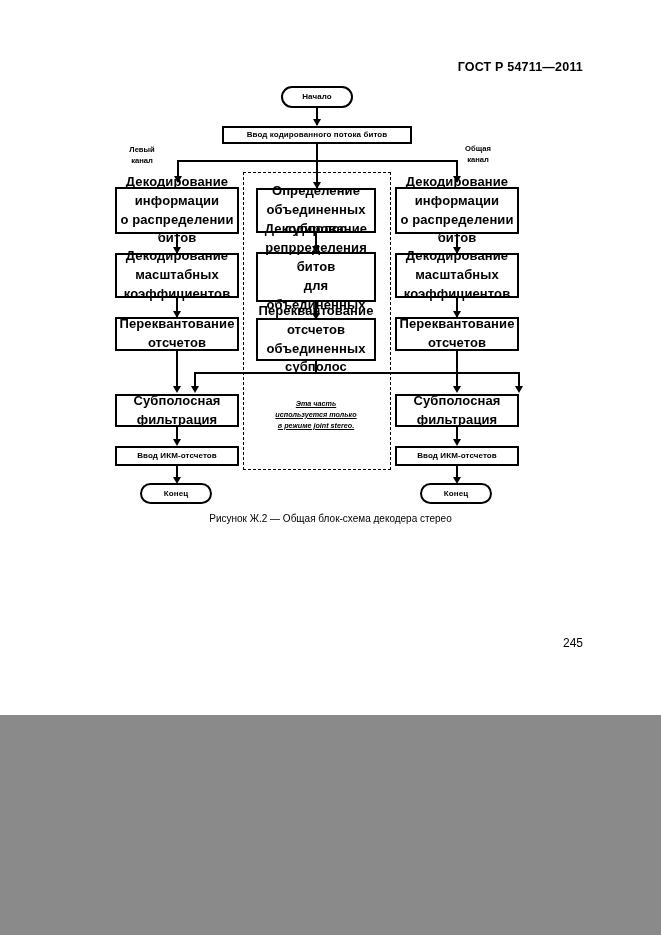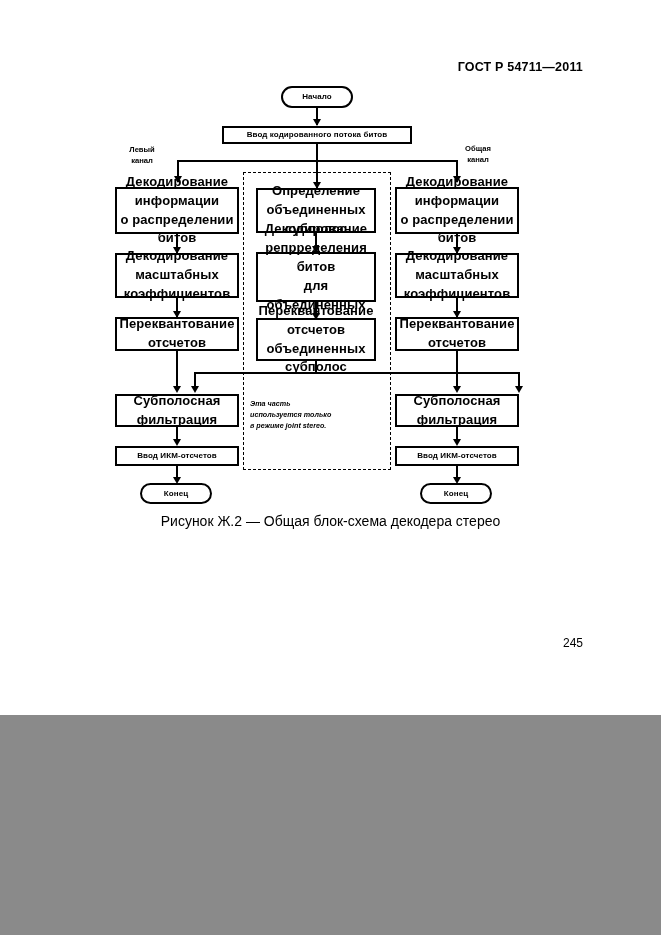--- a/index.html
+++ b/index.html
@@ -15,21 +15,21 @@
     position:absolute; top:60px; right:78px;
     font-size:12.5px; font-weight:bold; color:#000;
     letter-spacing:0.2px; white-space:nowrap;
   }
   .page-number{
     position:absolute; bottom:65px; right:78px;
     font-size:12px; color:#000;
   }
   .caption{
     position:absolute; left:0; right:0; top:513px;
-    text-align:center; font-size:14px; color:#000;
+    text-align:center; font-size:10px; color:#000;
   }
 
   
   .diagram{position:absolute; left:0; top:0; width:661px; height:520px;}
 
   .node{
     position:absolute;
     border:2px solid #000;
     background:#fff;
     box-sizing:border-box;
@@ -41,22 +41,22 @@
     letter-spacing:0.1px;
     z-index:5;
   }
   .node.term{border-radius:14px; font-size:8px;}
   .node.wide{font-size:8px;}
   .node .txt{white-space:pre-line;}
 
   .note{
     position:absolute;
     font-size:7.2px; font-style:italic; font-weight:bold;
-    color:#000; line-height:1.5;
-    white-space:pre-line; z-index:5;
+    color:#000; text-align:center; line-height:1.5;
+    white-space:pre-line; z-index:5;text-decoration:underline;
   }
 
   .chan-label{
     position:absolute;
     font-size:7.6px; font-weight:bold; color:#000;
     text-align:center; line-height:1.5; white-space:pre-line; z-index:6;
   }
 
   
   .ln{position:absolute;background:#000;z-index:2;}

